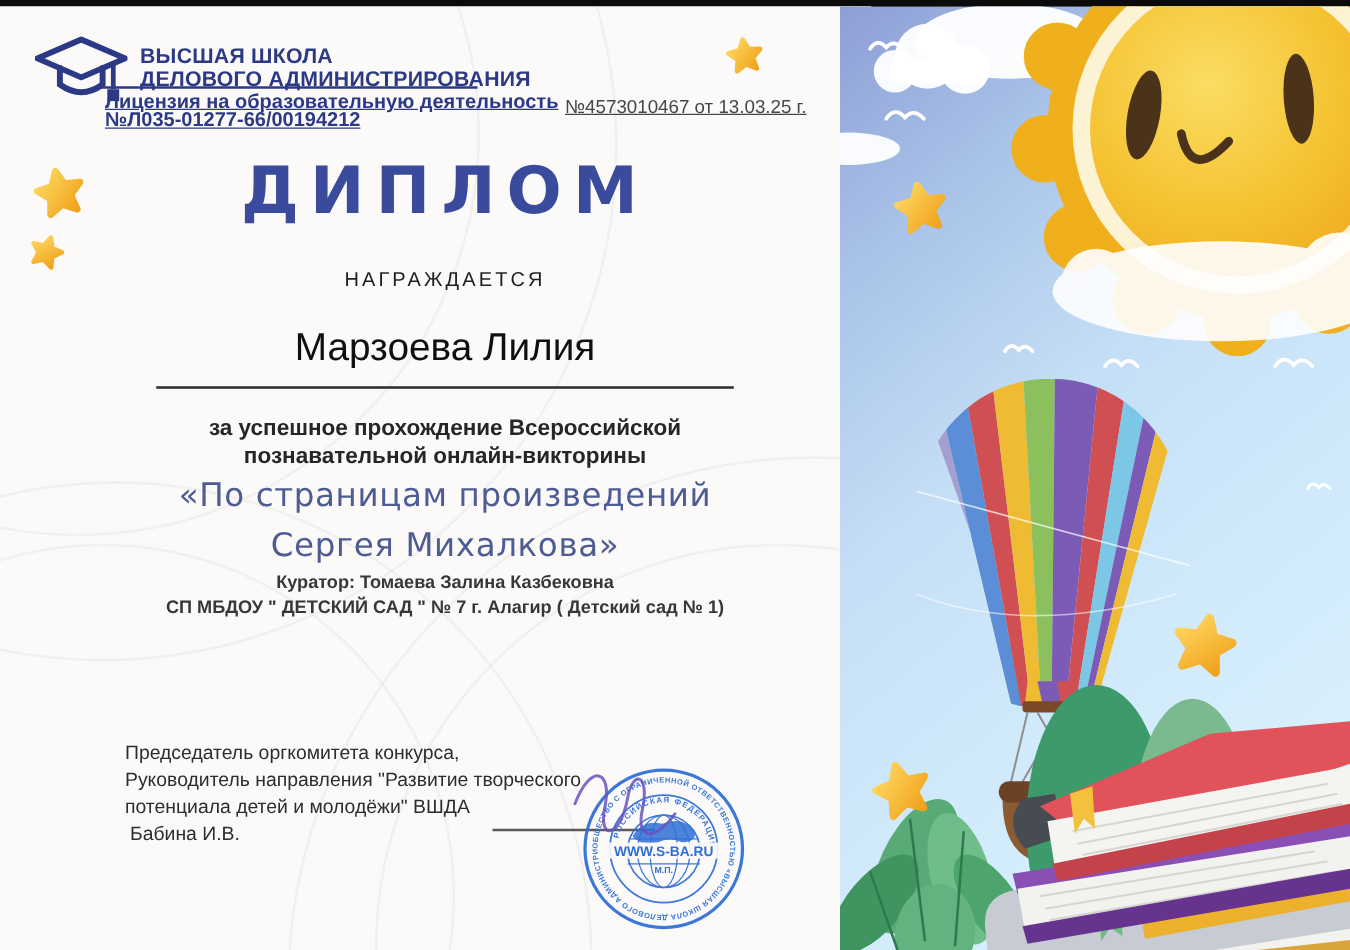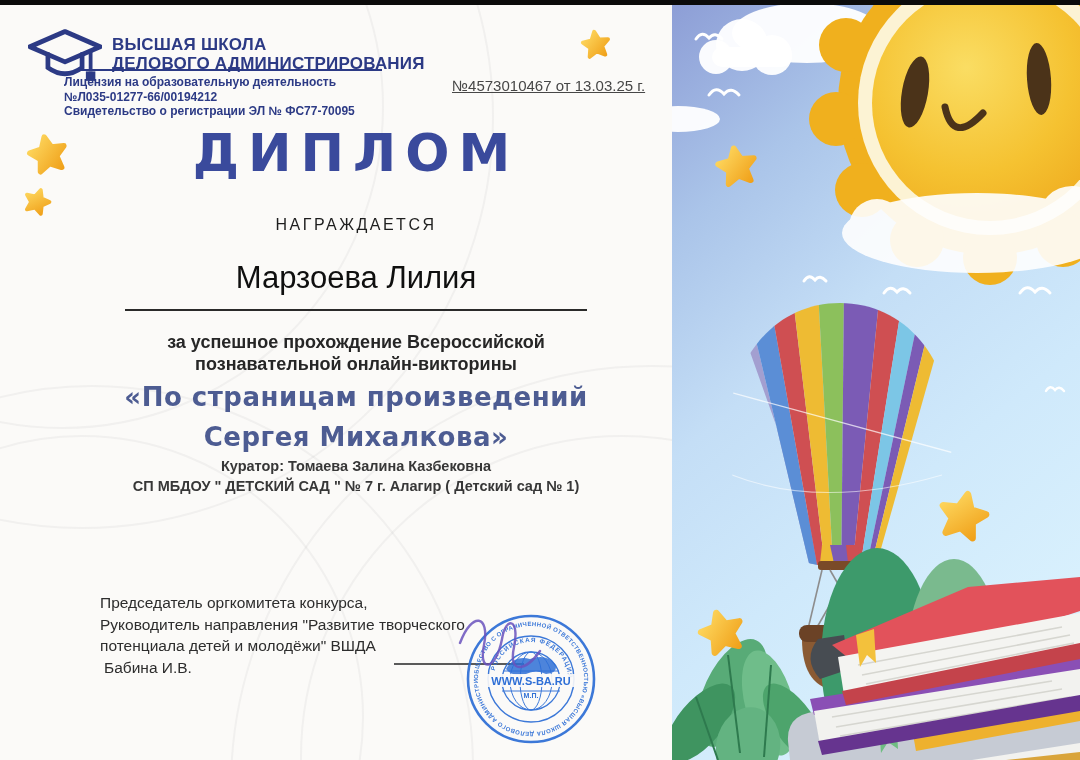--- a/index.html
+++ b/index.html
@@ -6,31 +6,31 @@
   .frame{position:relative;width:1080px;height:760px;background:#0b0b0b;overflow:hidden;
          font-family:"Liberation Sans",sans-serif;}
   .sheet{position:absolute;left:0;top:5px;width:1080px;height:755px;}
   
   .paper{position:absolute;left:0;top:0;width:672px;height:755px;background:#fbfaf8;overflow:hidden;padding-left:25px;}
   .arc{position:absolute;border:2px solid rgba(175,175,175,0.13);border-radius:50%;}
   .logo-row{position:absolute;left:28px;top:22px;display:flex;align-items:flex-start;}
   .org-name{margin-left:10px;padding-top:8px;color:#2c3a85;font-weight:bold;
             font-size:17px;line-height:19px;letter-spacing:.2px;}
   .logo-divider{position:absolute;left:80px;top:64px;width:302px;height:2px;background:#2c3a85;}
-  .license{position:absolute;left:64px;top:70px;color:#2c3a85;font-weight:bold;
-           font-size:12px;line-height:14.5px;}
+  .license{position:absolute;left:84px;top:70px;color:#2c3a85;font-weight:bold;
+           font-size:16px;line-height:14.5px;text-decoration:underline;}
   .doc-number{position:absolute;left:452px;top:72px;color:#474747;font-size:15px;text-decoration:underline;}
   .center-col{position:absolute;left:40px;width:632px;text-align:center;}
   .title{top:118px;font-family:"DejaVu Sans",sans-serif;font-weight:bold;font-size:52px;
          letter-spacing:9px;color:#3a4a9c;}
   .subtitle{top:211px;font-size:16px;letter-spacing:2.5px;color:#1e1e1e;font-weight:500;}
   .name{top:255px;font-size:31px;color:#0f0f0f;}
   .name-underline{position:absolute;left:125px;top:304px;width:462px;height:2px;background:#2a2a2a;}
   .reason{top:326px;font-size:18px;line-height:22px;color:#262626;font-weight:700;}
-  .quiz{top:372px;font-family:"DejaVu Sans",sans-serif;font-weight:bold;font-size:26px;
+  .quiz{top:372px;font-family:"DejaVu Sans",sans-serif;font-weight:normal;font-size:26px;
         line-height:40px;color:#4d5c92;letter-spacing:.5px;}
   .curator{top:453px;font-size:14.5px;font-weight:600;color:#373737;}
   .institution{top:473px;font-size:14.5px;font-weight:600;color:#373737;}
   .sig-block{position:absolute;left:100px;top:587px;width:380px;font-size:15.5px;
              line-height:21.5px;color:#2d2d2d;}
   .sig-block div:nth-child(4){padding-left:4px;}
   .sig-line{position:absolute;left:394px;top:658px;width:130px;height:2px;background:#5a5a5a;}
   .stamp-wrap{position:absolute;left:446px;top:592px;width:170px;height:160px;}
   .star{position:absolute;}
   
@@ -69,21 +69,20 @@
       </svg>
       <div class="org-name">
         <div>ВЫСШАЯ ШКОЛА</div>
         <div>ДЕЛОВОГО АДМИНИСТРИРОВАНИЯ</div>
       </div>
     </div>
     <div class="logo-divider"></div>
     <div class="license">
       <div>Лицензия на образовательную деятельность</div>
       <div>№Л035-01277-66/00194212</div>
-      <div>Свидетельство о регистрации ЭЛ № ФС77-70095</div>
     </div>
     <div class="doc-number">№4573010467 от 13.03.25 г.</div>
 
     <svg class="star" style="left:26px;top:128px" width="44" height="44" viewBox="-24 -24 48 48">
       <use href="#starp" fill="url(#stargrad)" stroke="url(#stargrad)" transform="rotate(-12)"></use>
     </svg>
     <svg class="star" style="left:22px;top:182px" width="30" height="30" viewBox="-24 -24 48 48">
       <use href="#starp" fill="url(#stargrad)" stroke="url(#stargrad)" transform="rotate(18)"></use>
     </svg>
     <svg class="star" style="left:580px;top:24px" width="32" height="32" viewBox="-24 -24 48 48">

